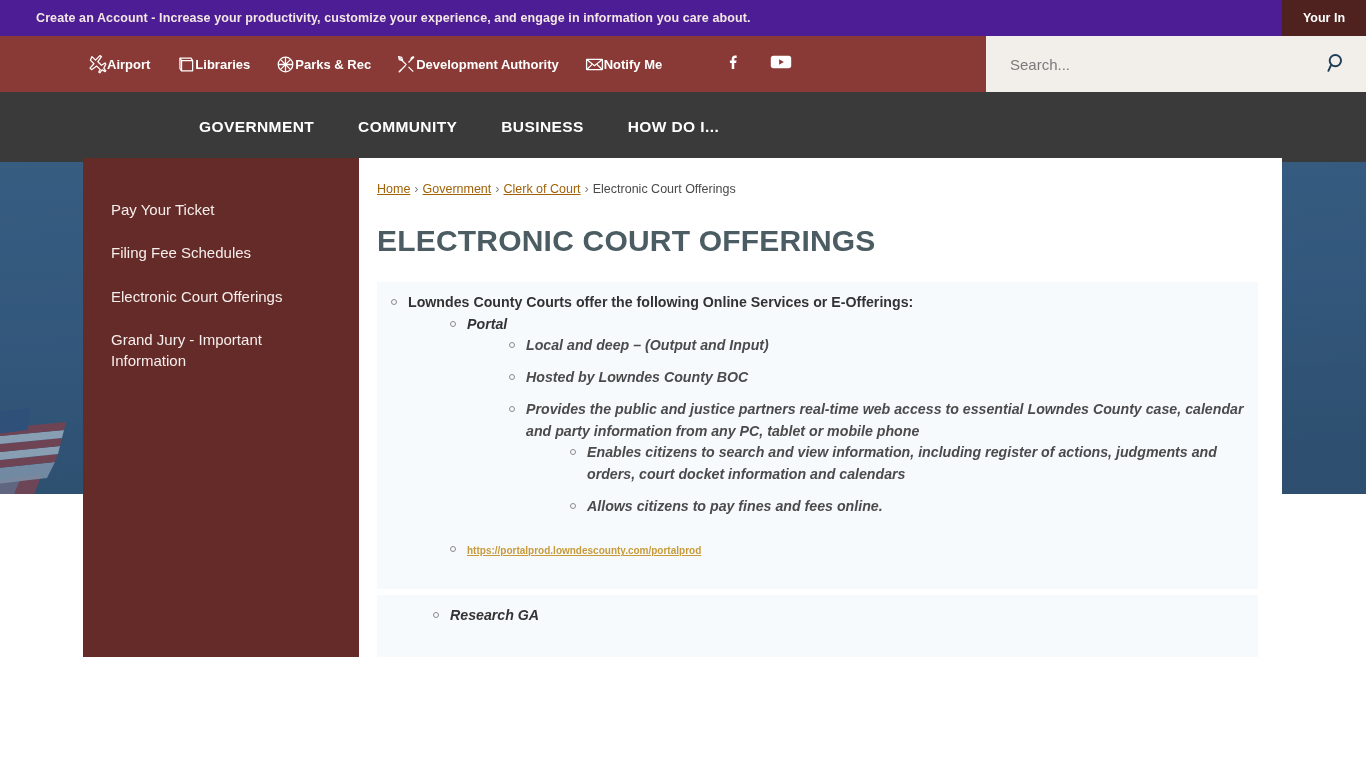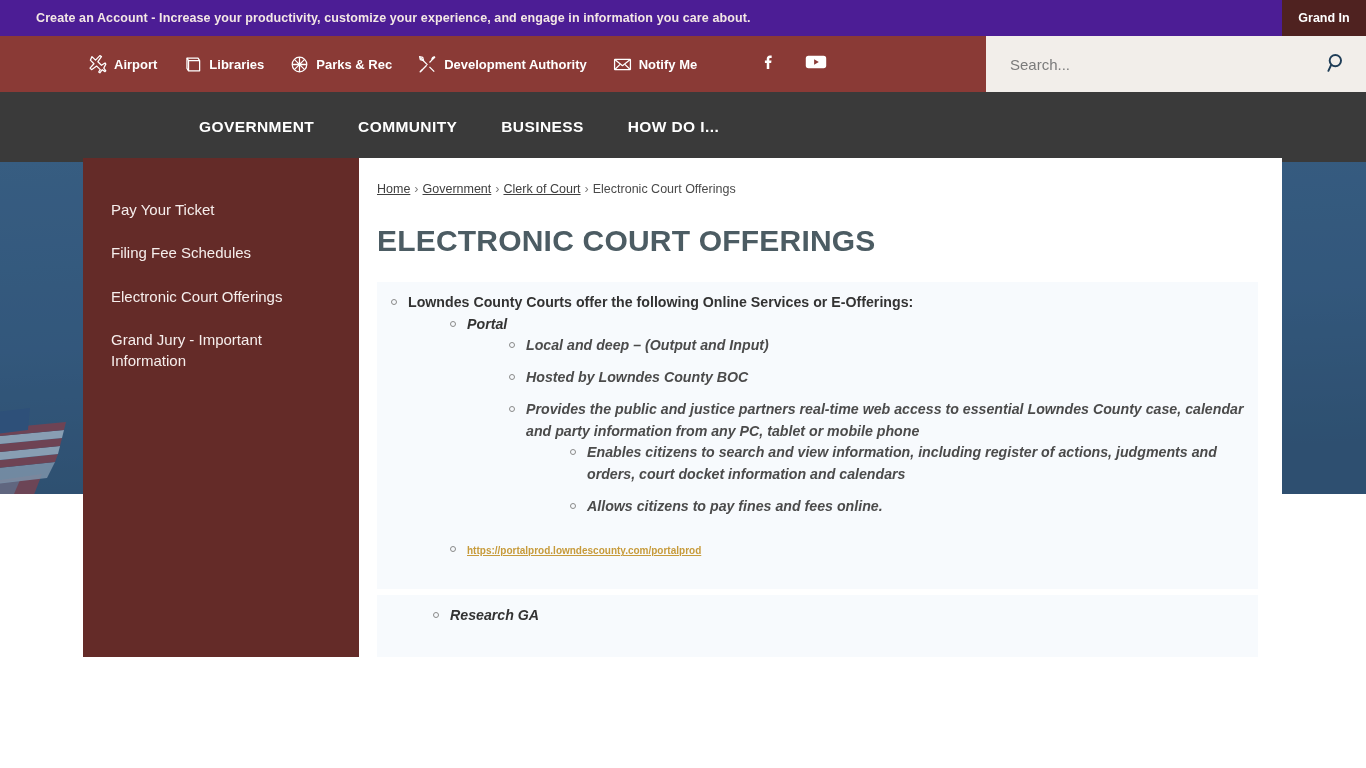--- a/index.html
+++ b/index.html
@@ -51,21 +51,20 @@
   }
   .quicklinks {
     display: flex;
     align-items: center;
     margin-left: 88px;
     gap: 26px;
   }
   .ql-item {
     display: flex;
     align-items: center;
-    gap: 7px;
     cursor: pointer;
   }
   .ql-icon { width: 19px; height: 19px; display: block; }
   .ql-label {
     color: #ffffff;
     font-size: 13px;
     font-weight: bold;
     white-space: nowrap;
   }
   .social {
@@ -192,21 +191,21 @@
     min-height: 415px;
   }
 
   .breadcrumb {
     font-size: 12.5px;
     color: #4a4a4a;
     margin-bottom: 28px;
     white-space: nowrap;
   }
   .breadcrumb a {
-    color: #404040;
+    color: #a16207;
     text-decoration: underline;
     cursor: pointer;
   }
   .bc-sep { color: #7a7a7a; padding: 0 4px; }
 
   .page-title {
     font-size: 30px;
     font-weight: bold;
     color: #4c5c63;
     letter-spacing: 0.2px;
@@ -253,21 +252,21 @@
     text-decoration: underline;
     cursor: pointer;
     font-size: 10px;
   }
 </style>
 </head>
 <body>
 
 <div class="announce-bar">
   <div class="announce-text">Create an Account - Increase your productivity, customize your experience, and engage in information you care about.</div>
-  <div class="signin-btn">Grand In</div>
+  <div class="signin-btn">Your In</div>
 </div>
 
 <div class="utility-bar">
   <div class="quicklinks">
 
     <div class="ql-item">
       <span class="ql-icon">
         <svg width="19" height="19" viewBox="0 0 24 24" fill="none" stroke="#ffffff" stroke-width="1.6" stroke-linejoin="round">
           <path d="M3 6.5 L7.5 11 L2.5 16.5 L4.5 18.5 L11 14 L15.5 18.5 L13.5 21.5 L15 22.5 L18 18.5 L21.5 21 L22.5 20 L20 16.5 L22.5 11.5 L21.5 10 L17 13 L12.5 8.5 L17 2 L15 0.8 L9.5 6.5 L5 2 Z"></path>
         </svg>

